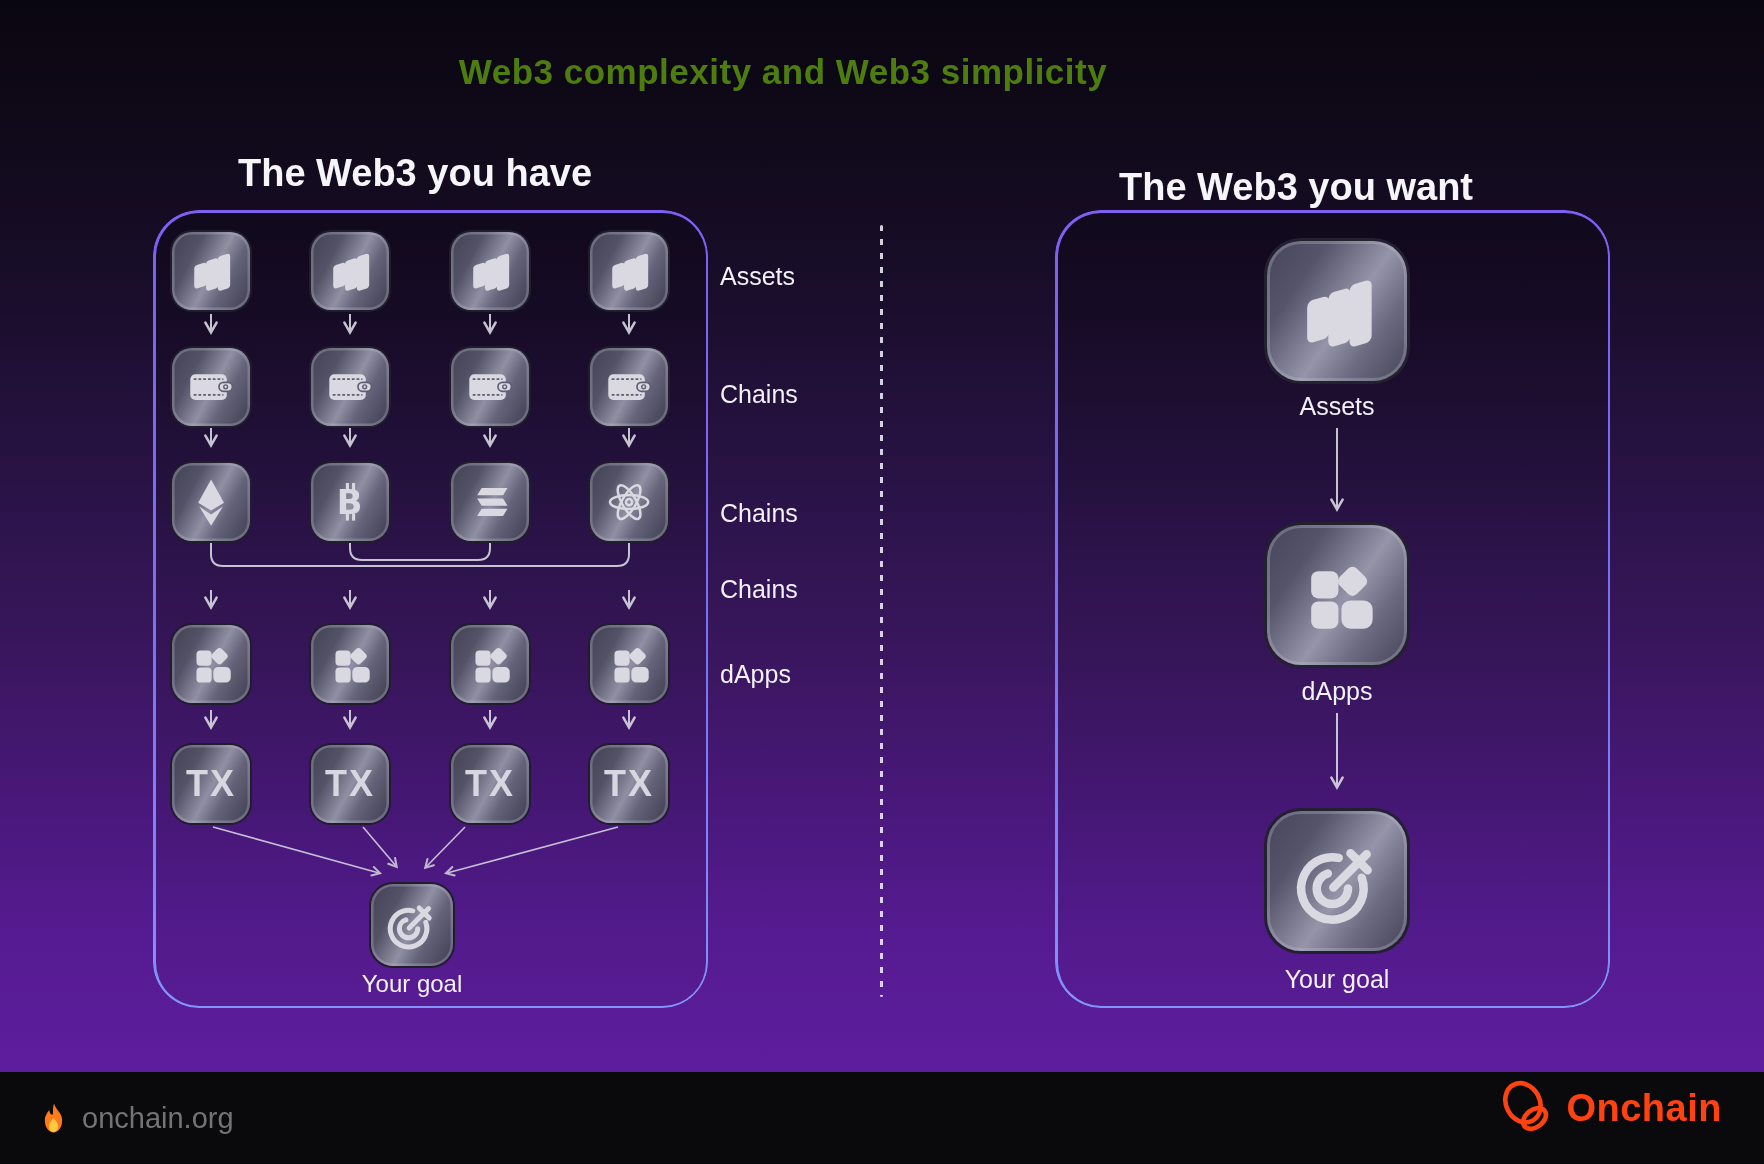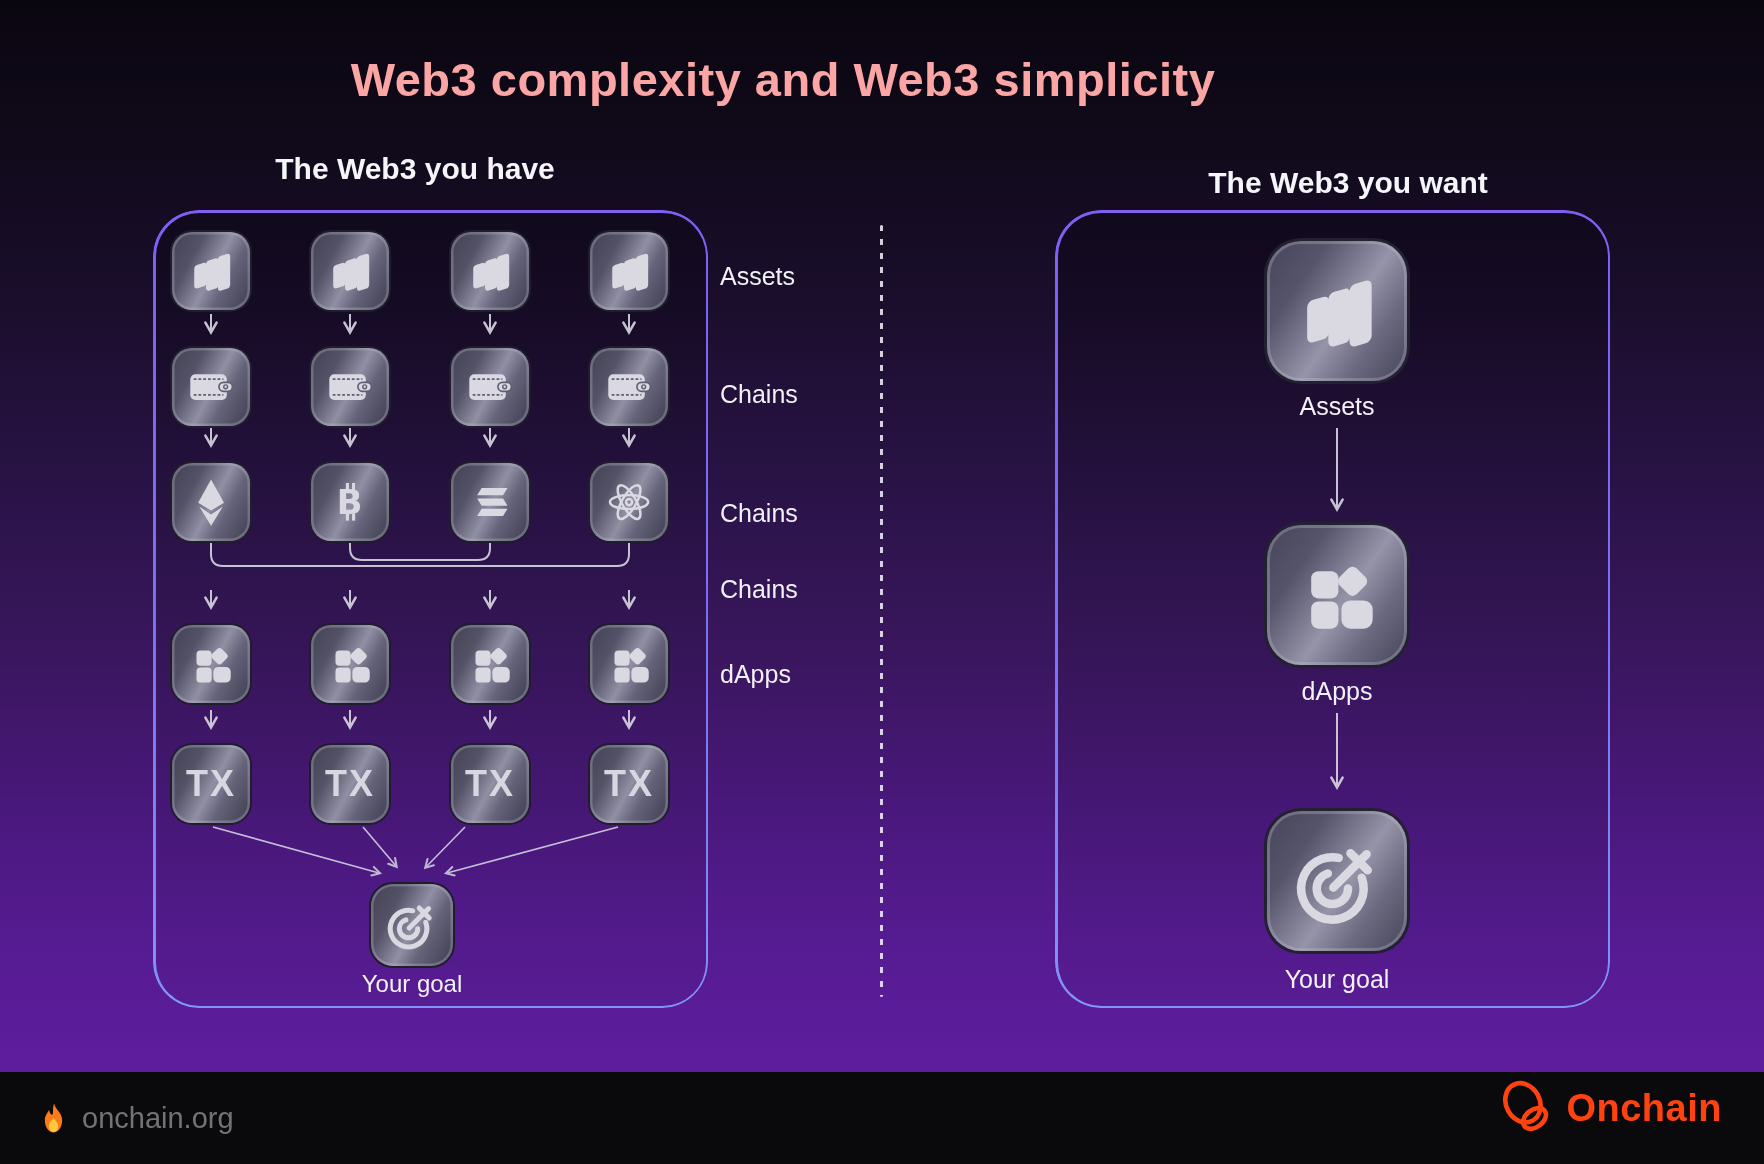--- a/index.html
+++ b/index.html
@@ -7,25 +7,25 @@
     width:1764px;height:1164px;position:relative;overflow:hidden;
     font-family:"Liberation Sans",sans-serif;
     background:#0a0610;
   }
   .bg{
     position:absolute;left:0;top:0;width:1764px;height:1072px;
     background:linear-gradient(180deg,#0a0610 0%,#110a1b 14%,#1b0e2d 29%,#291346 45%,#3a165e 61%,#4a187d 76%,#561b92 88%,#5e1d9e 100%);
   }
   .main-title{
     position:absolute;left:783px;top:52px;transform:translateX(-50%);
-    font-size:47px;font-weight:800;color:#fca5a5;letter-spacing:.5px;white-space:nowrap;
+    font-size:35px;font-weight:800;color:#4d7c0f;letter-spacing:.5px;white-space:nowrap;
   }
   .panel-title{
     position:absolute;transform:translateX(-50%);
-    font-size:30px;font-weight:700;color:#f6f5fa;white-space:nowrap;
+    font-size:38px;font-weight:700;color:#f6f5fa;white-space:nowrap;
   }
   .panel{
     position:absolute;border-radius:46px;
     background:linear-gradient(180deg,rgba(10,5,18,.40),rgba(28,14,48,.16) 45%,rgba(66,27,108,.10));
   }
   .panel::before{
     content:"";position:absolute;inset:0;border-radius:46px;padding:2.5px;
     background:linear-gradient(180deg,#7e5ff2 0%,#7873f5 55%,#8194fa 100%);
     -webkit-mask:linear-gradient(#fff 0 0) content-box,linear-gradient(#fff 0 0);
     -webkit-mask-composite:xor;mask-composite:exclude;pointer-events:none;
@@ -143,21 +143,21 @@
       </g>
     </symbol>
   </defs>
 </svg>
 
 <div class="bg"></div>
 
 <div class="main-title">Web3 complexity and Web3 simplicity</div>
 
 <div class="panel-title" style="left:415px;top:152px;">The Web3 you have</div>
-<div class="panel-title" style="left:1348px;top:166px;">The Web3 you want</div>
+<div class="panel-title" style="left:1296px;top:166px;">The Web3 you want</div>
 
 <div class="panel" style="left:153px;top:210px;width:555px;height:798px;">
 
   <svg class="connectors" width="555" height="798" viewBox="0 0 555 798">
     <g stroke="#d4d3de" stroke-width="2" fill="none" opacity="0.92">
 
       <line x1="58" y1="104" x2="58" y2="121" marker-end="url(#ah)"></line>
       <line x1="197" y1="104" x2="197" y2="121" marker-end="url(#ah)"></line>
       <line x1="337" y1="104" x2="337" y2="121" marker-end="url(#ah)"></line>
       <line x1="476" y1="104" x2="476" y2="121" marker-end="url(#ah)"></line>

